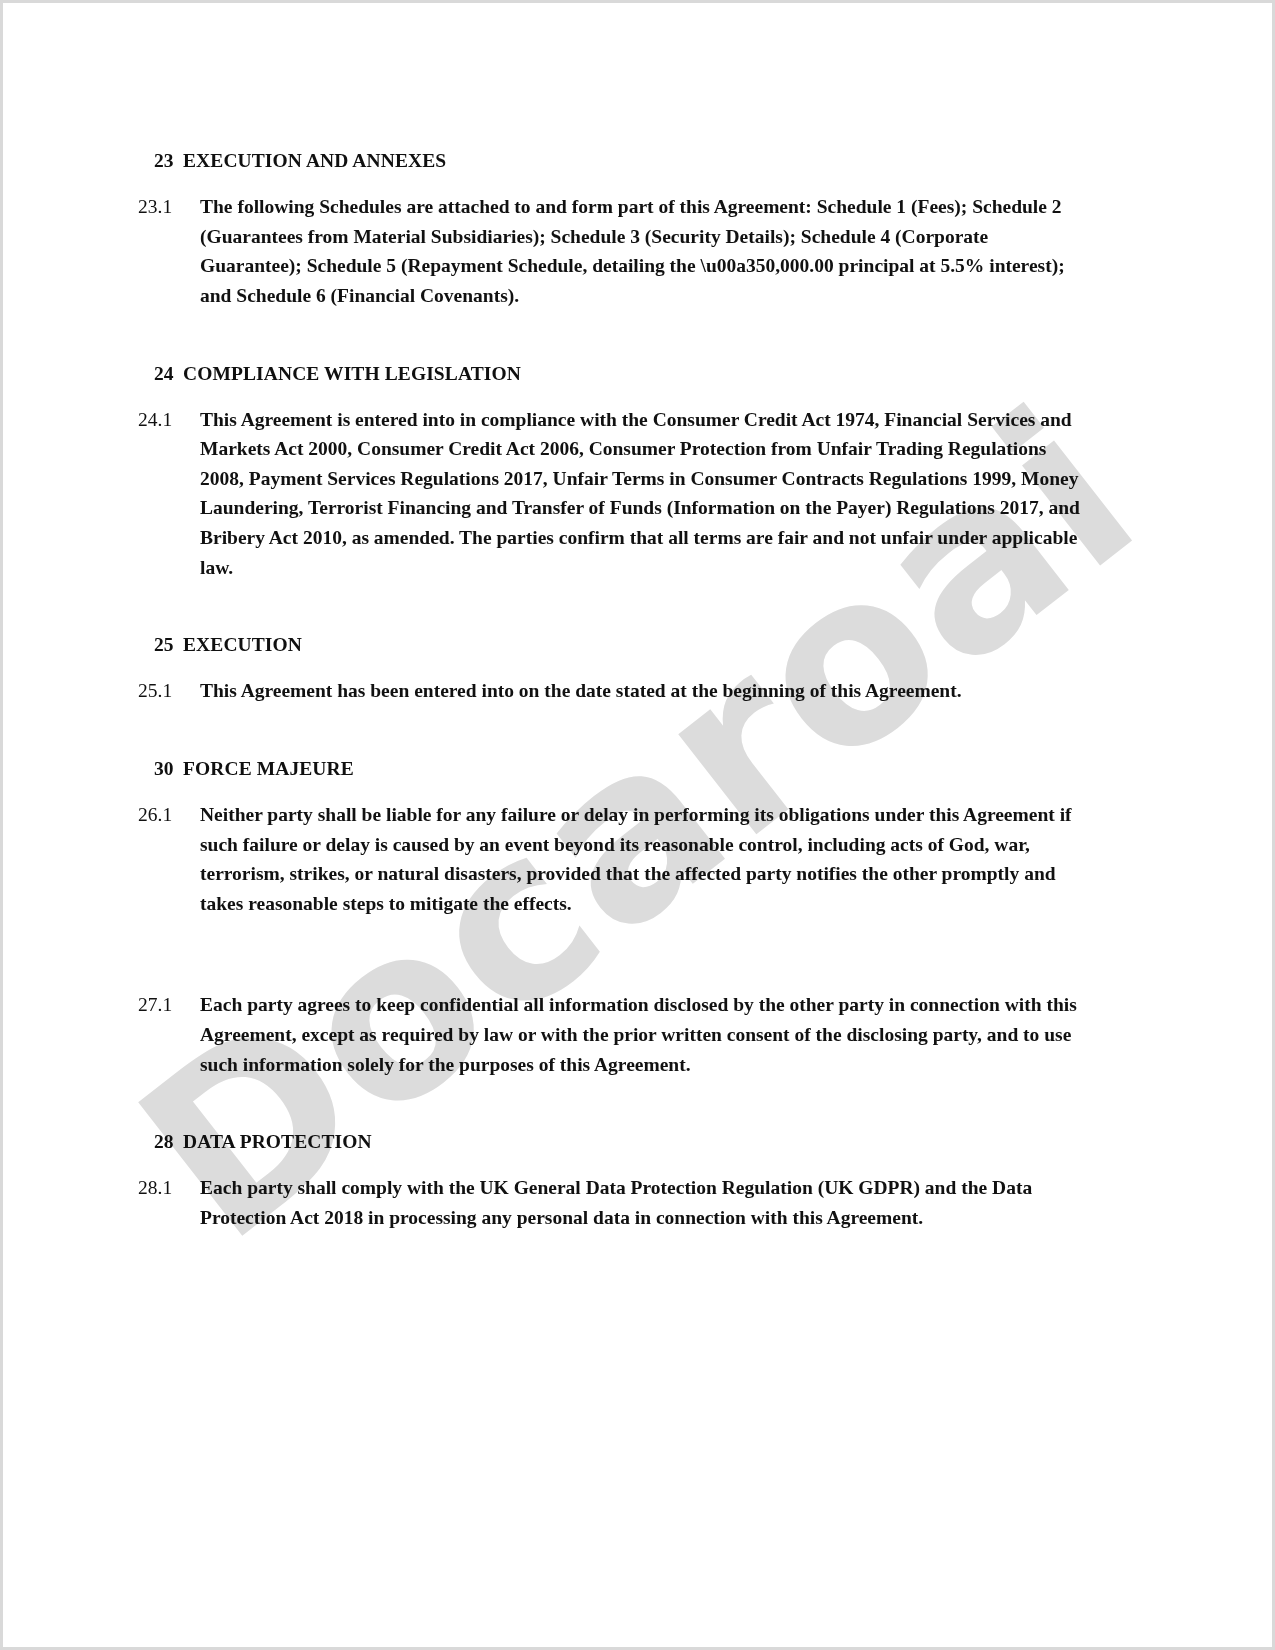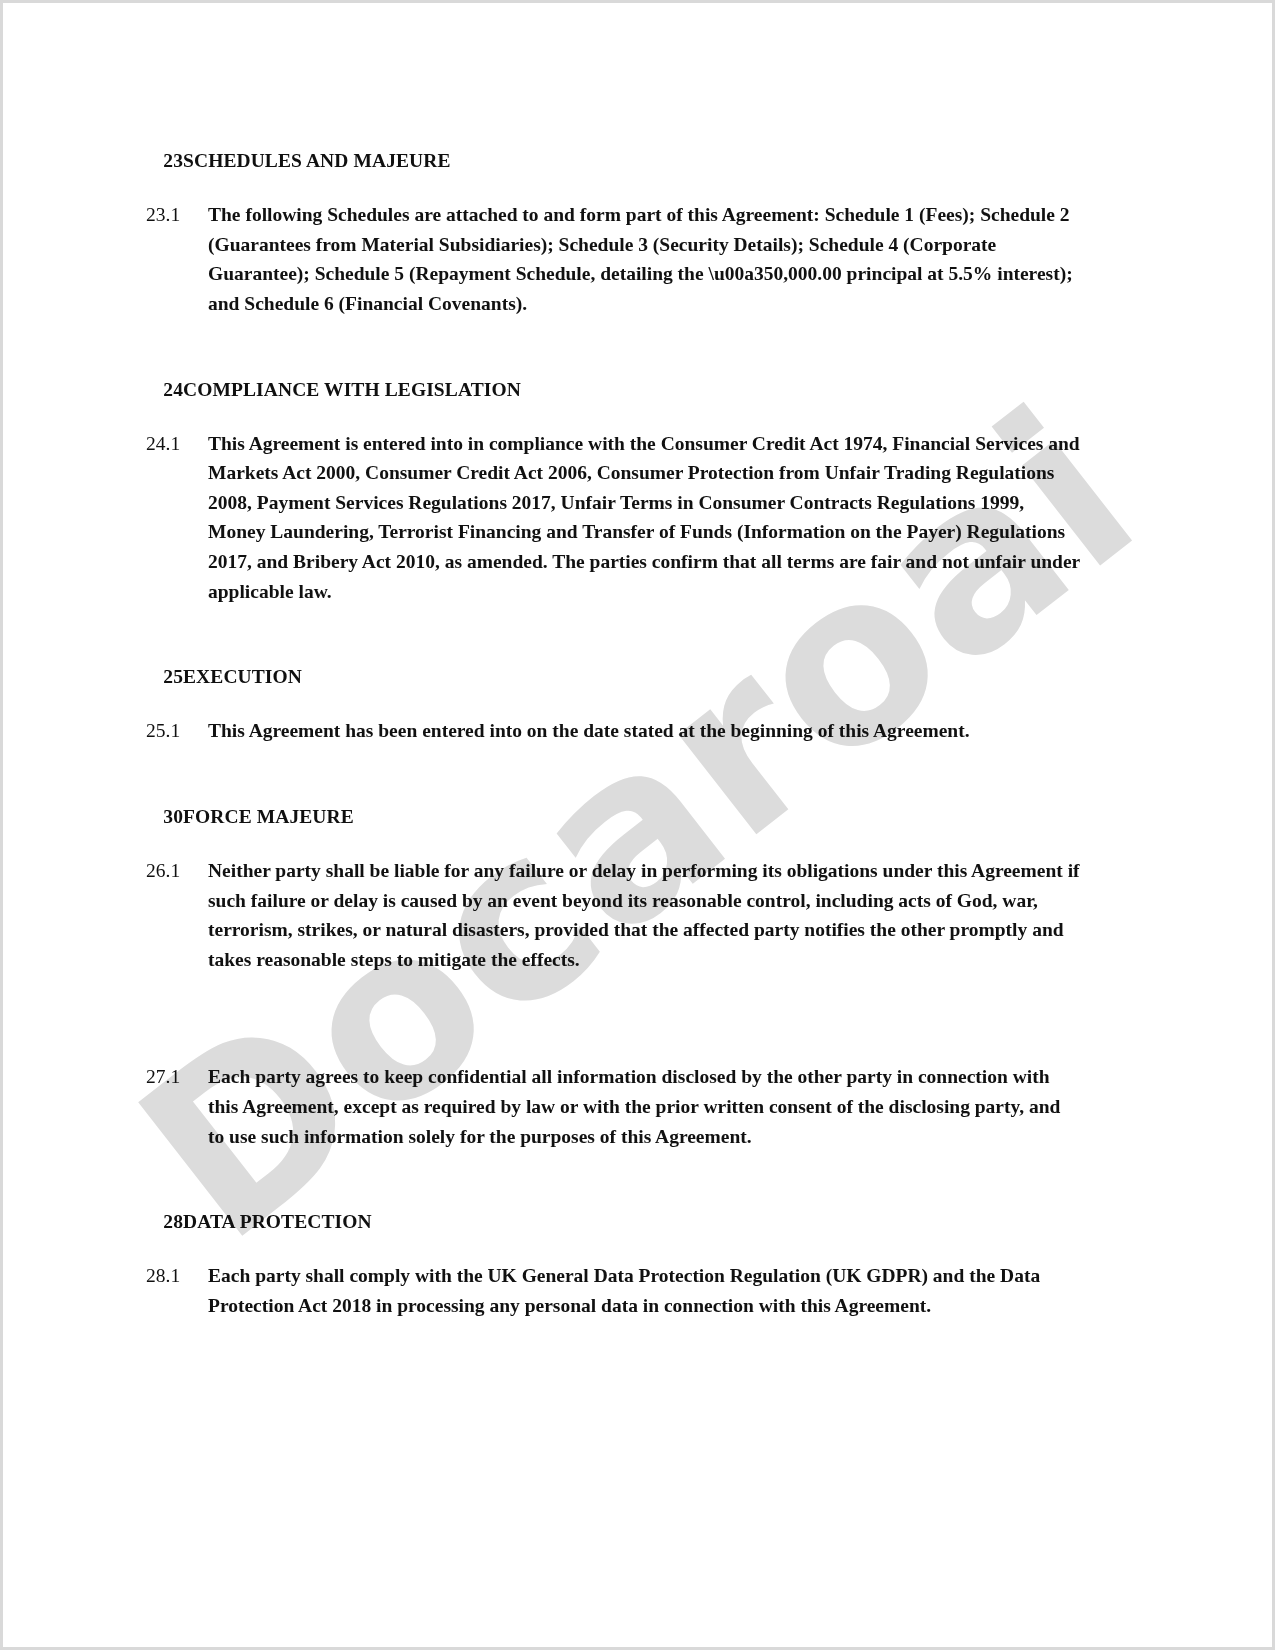--- a/index.html
+++ b/index.html
@@ -81,36 +81,36 @@
     font-family: "Liberation Serif", "DejaVu Serif", serif;
     font-weight: 700;
     font-size: 19.5px;
     color: #101010;
     letter-spacing: 0.1px;
     margin: 0;
   }
   .clause-heading .num {
     width: 45px;
     flex: 0 0 45px;
-    text-align: right;
+    text-align: left;
     padding-left: 16px;
     box-sizing: border-box;
     font-variant-numeric: lining-nums;
   }
   .clause-heading .title {
     flex: 1 1 auto;
   }
 
   
   .clause-body {
     display: flex;
     align-items: flex-start;
     font-size: 19.5px;
     color: #111111;
-    margin: 8px;
+    margin: 0;
   }
   .clause-body .subnum {
     width: 62px;
     flex: 0 0 62px;
     text-align: left;
     box-sizing: border-box;
     line-height: 1.52;
   }
   .clause-body .para {
     flex: 1 1 auto;
@@ -136,21 +136,21 @@
 
   <div id="watermark">
     <div class="wm-text">Docaroai</div>
   </div>
 
   <div id="content">
 
     <div class="clause">
       <div class="clause-heading">
         <span class="num">23</span>
-        <span class="title">SCHEDULES AND MAJEURE</span>
+        <span class="title">EXECUTION AND ANNEXES</span>
       </div>
       <div class="gap-heading-to-body"></div>
       <div class="clause-body">
         <span class="subnum">23.1</span>
         <span class="para">The following Schedules are attached to and form part of this Agreement: Schedule 1 (Fees); Schedule 2 (Guarantees from Material Subsidiaries); Schedule 3 (Security Details); Schedule 4 (Corporate Guarantee); Schedule 5 (Repayment Schedule, detailing the \u00a350,000.00 principal at 5.5% interest); and Schedule 6 (Financial Covenants).</span>
       </div>
     </div>
 
     <div class="gap-clause"></div>
 

